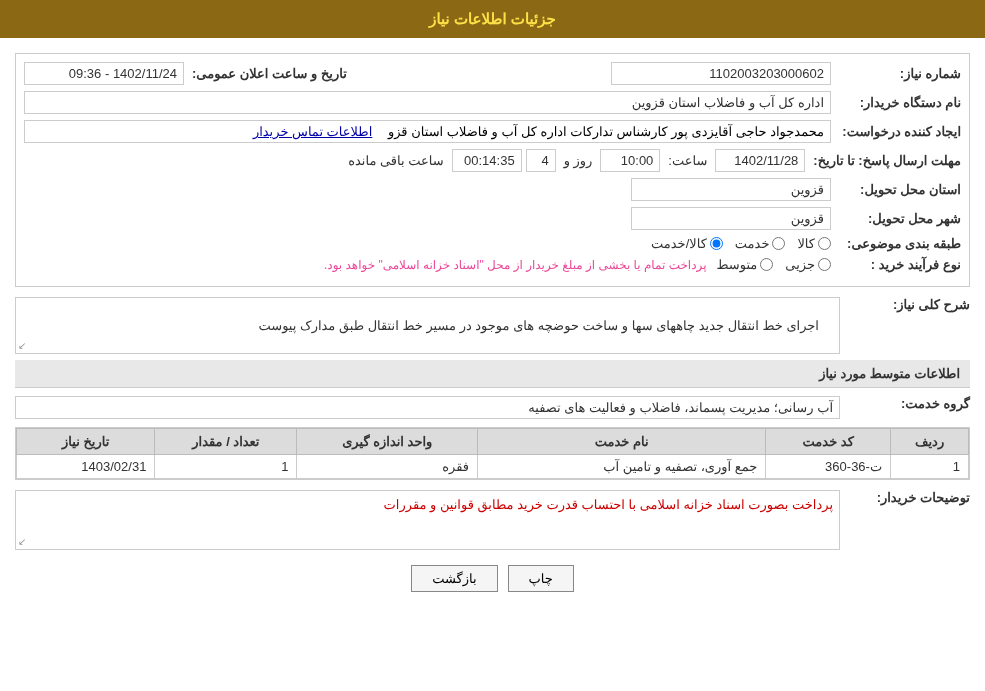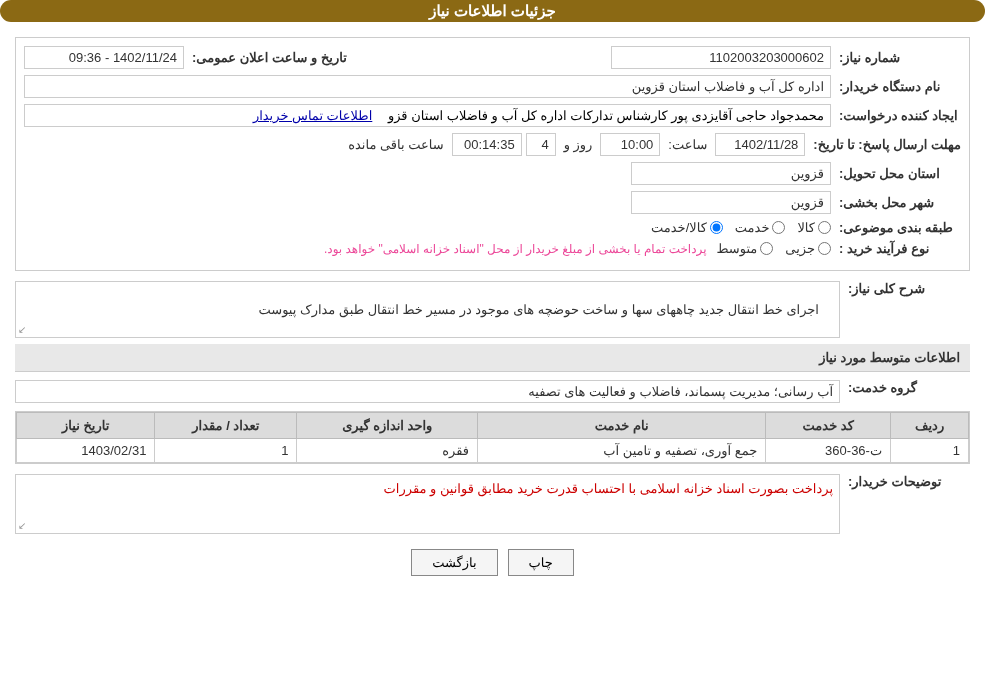--- a/index.html
+++ b/index.html
@@ -11,47 +11,46 @@
       color: #333;
     }
     .page-wrapper {
       max-width: 985px;
       margin: 0 auto;
       background: #fff;
       min-height: 691px;
     }
     .page-header {
       background: #8B6914;
-      color: #ffffff;
+      color: #fde047;
       text-align: center;
-      padding: 2px;
+      padding: 10px;
       font-size: 15px;
       font-weight: bold;
-      border-radius: 13px;
     }
     .content-area {
       padding: 15px;
       background: #fff;
     }
     .form-section {
       border: 1px solid #ccc;
       margin-bottom: 10px;
       padding: 8px;
     }
     .form-row {
       display: flex;
       align-items: center;
       margin-bottom: 6px;
       flex-wrap: wrap;
     }
     .field-label {
       color: #333;
       font-weight: bold;
       min-width: 130px;
-      text-align: left;
+      text-align: right;
       padding-left: 8px;
       flex-shrink: 0;
     }
     .field-value {
       border: 1px solid #ccc;
       background: #fff;
       padding: 3px 6px;
       min-height: 22px;
       min-width: 180px;
     }
@@ -188,21 +187,21 @@
           <span style="padding:0 4px;">ساعت باقی مانده</span>
         </div>
       </div>
 
       <div class="form-row">
         <span class="field-label">استان محل تحویل:</span>
         <span class="field-value" style="min-width:200px;">قزوین</span>
       </div>
 
       <div class="form-row">
-        <span class="field-label">شهر محل بخشی:</span>
+        <span class="field-label">شهر محل تحویل:</span>
         <span class="field-value" style="min-width:200px;">قزوین</span>
       </div>
 
       <div class="form-row">
         <span class="field-label">طبقه بندی موضوعی:</span>
         <div class="radio-group">
           <div class="radio-item">
             <input type="radio" name="category" style="">
             <span>کالا</span>
           </div>

